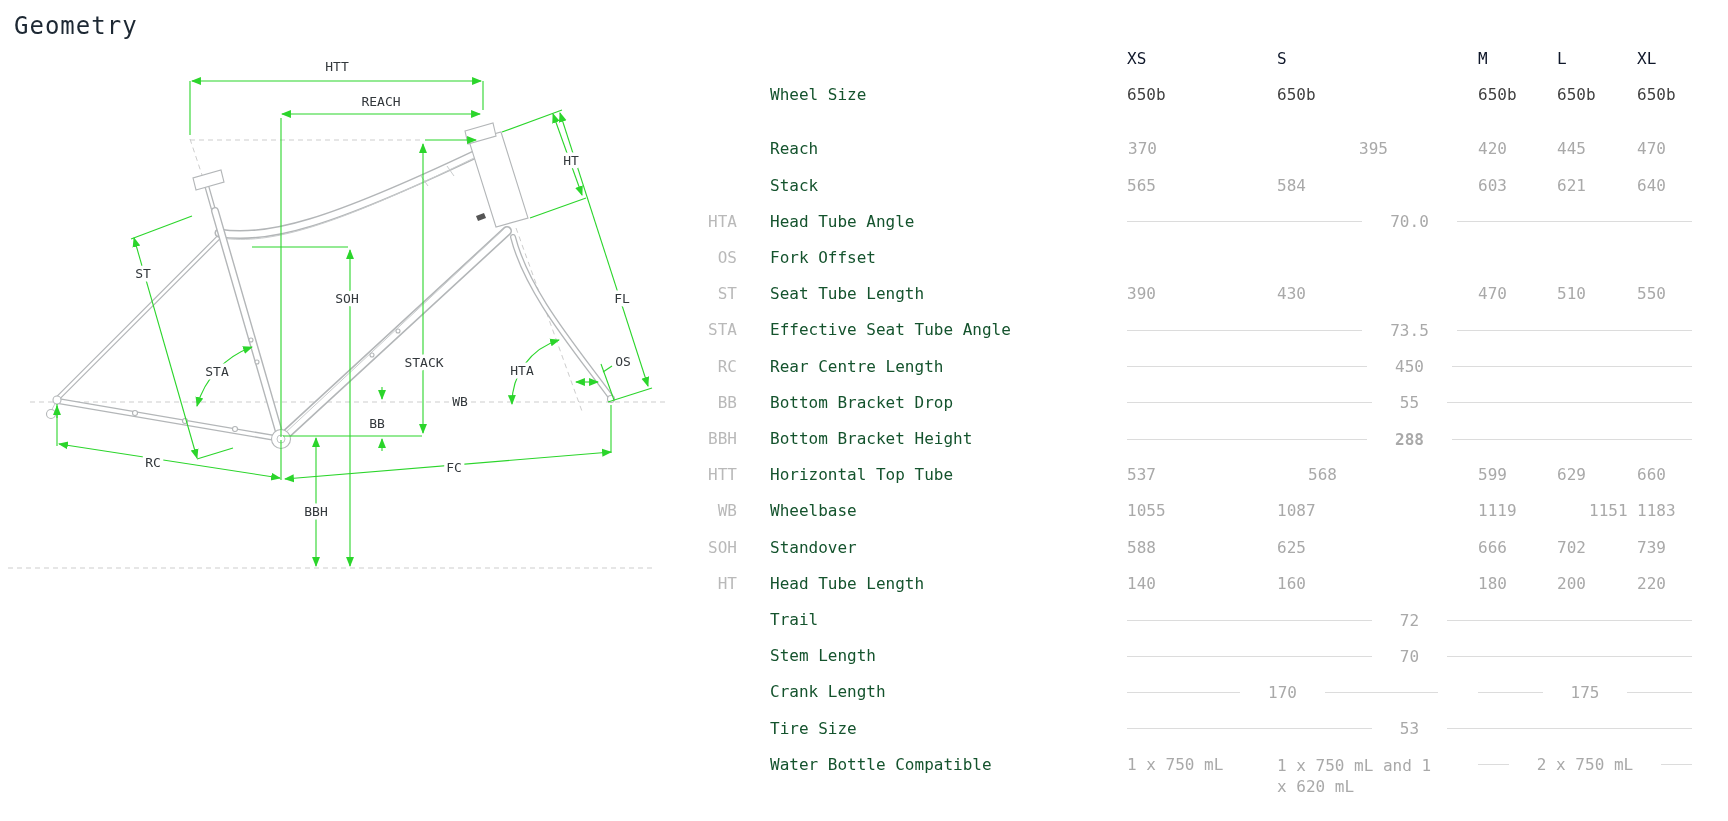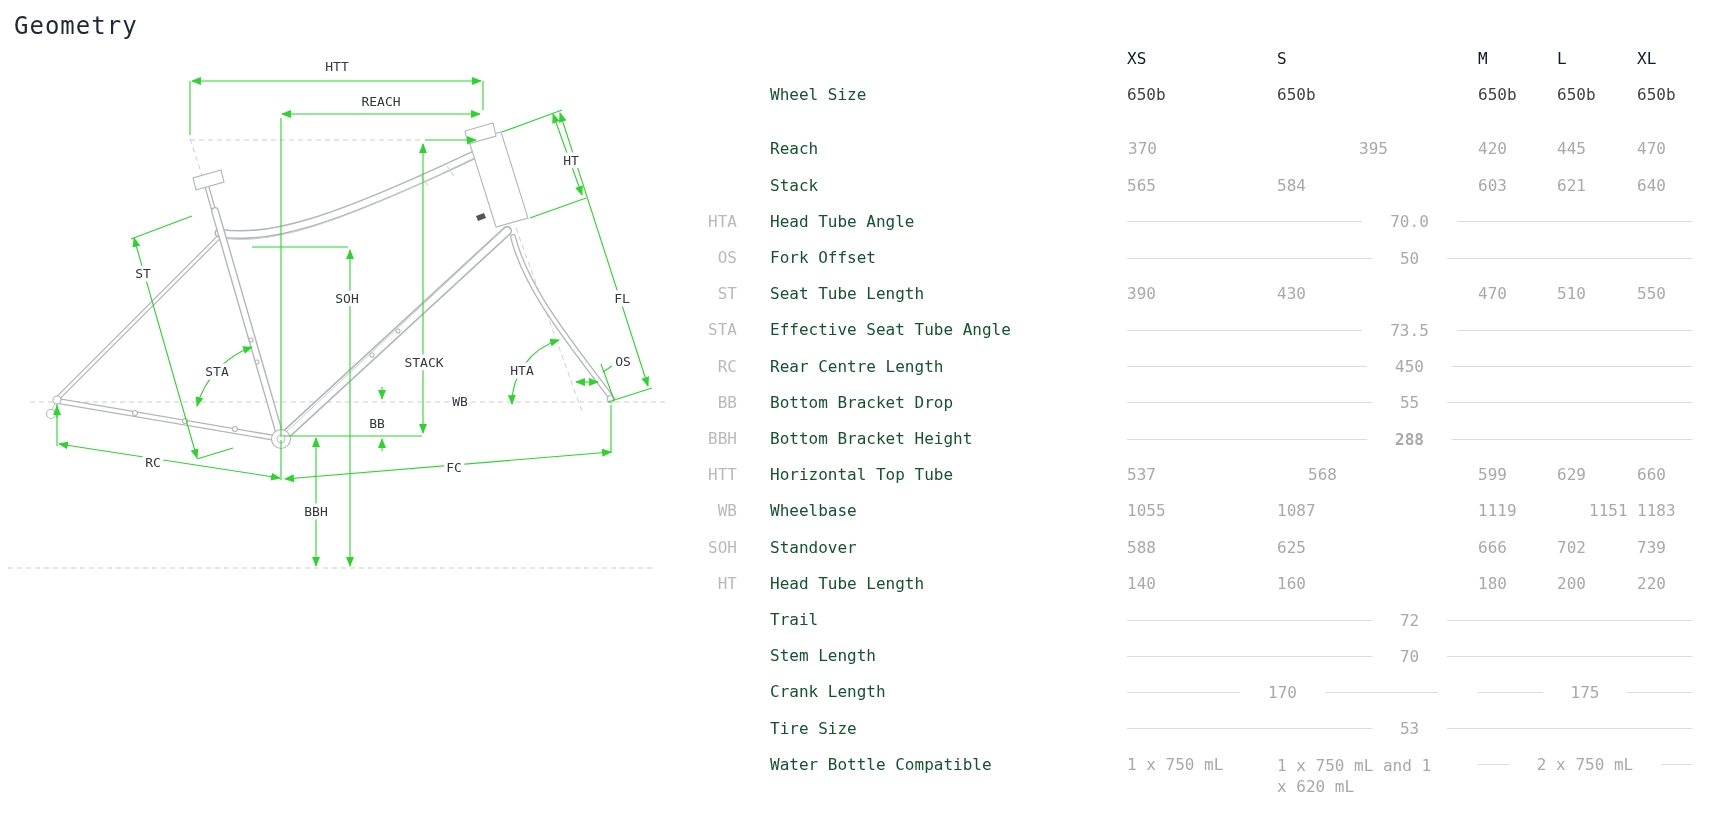--- a/index.html
+++ b/index.html
@@ -21,21 +21,21 @@
   .geo-table{position:absolute;left:640px;top:41px;width:1060px;height:780px;font-size:16px;}
   .trow{position:absolute;left:0;width:1060px;height:36.2px;}
   .c-abbr{position:absolute;left:0;top:0;width:97px;height:36.2px;line-height:36.2px;
           text-align:right;color:#b9b9b9;white-space:nowrap;}
   .c-label{position:absolute;left:130px;top:0;height:36.2px;line-height:36.2px;
            color:#14532d;white-space:nowrap;}
   .c-val{position:absolute;top:0;height:36.2px;line-height:36.2px;color:#a9a9a9;white-space:nowrap;}
   .c-val.dark{color:#414141;}
   .c-size{position:absolute;top:0;height:36.2px;line-height:36.2px;color:#0f172a;white-space:nowrap;}
   .c-wrap{line-height:21px;white-space:normal;padding-top:8px;height:auto;}
-  .mline{position:absolute;top:0;height:36.2px;display:flex;align-items:center;gap:28px;}
+  .mline{position:absolute;top:0;height:36.2px;display:flex;align-items:center;gap:28px;justify-content:flex-end;}
   .mline .seg{flex:1;height:1px;background:#dcdcdc;}
   .mline .mval{color:#a9a9a9;white-space:nowrap;flex:0 0 auto;}
 </style>
 </head>
 <body>
 
 <div class="page">
 
   <h1 class="page-title">Geometry</h1>
 
@@ -183,25 +183,20 @@
         <div class="c-label">Head Tube Angle</div>
         <div class="mline" style="left: 487px; width: 565px;">
           <div class="seg"></div>
           <div class="mval">70.0</div>
           <div class="seg"></div>
         </div>
       </div>
       <div class="trow" style="top: 199px;">
         <div class="c-abbr">OS</div>
         <div class="c-label">Fork Offset</div>
-        <div class="mline" style="left: 487px; width: 565px;">
-          <div class="seg"></div>
-          <div class="mval">50</div>
-          <div class="seg"></div>
-        </div>
       </div>
       <div class="trow" style="top: 235.2px;">
         <div class="c-abbr">ST</div>
         <div class="c-label">Seat Tube Length</div>
         <div class="c-val" style="left: 487px;">390</div>
         <div class="c-val" style="left: 637px;">430</div>
         <div class="c-val" style="left: 838px;">470</div>
         <div class="c-val" style="left: 917px;">510</div>
         <div class="c-val" style="left: 997px;">550</div>
       </div>

